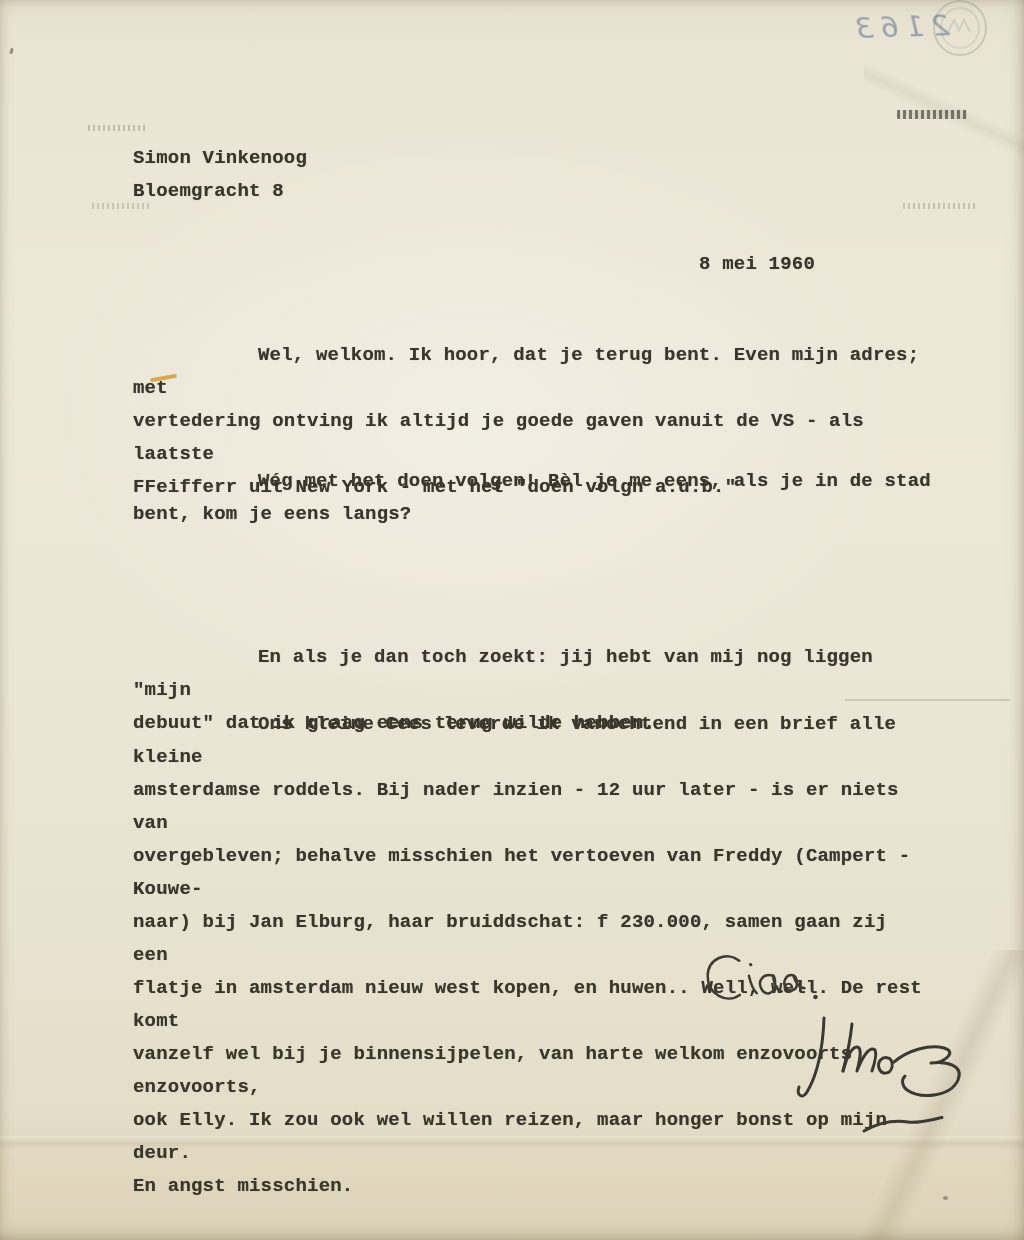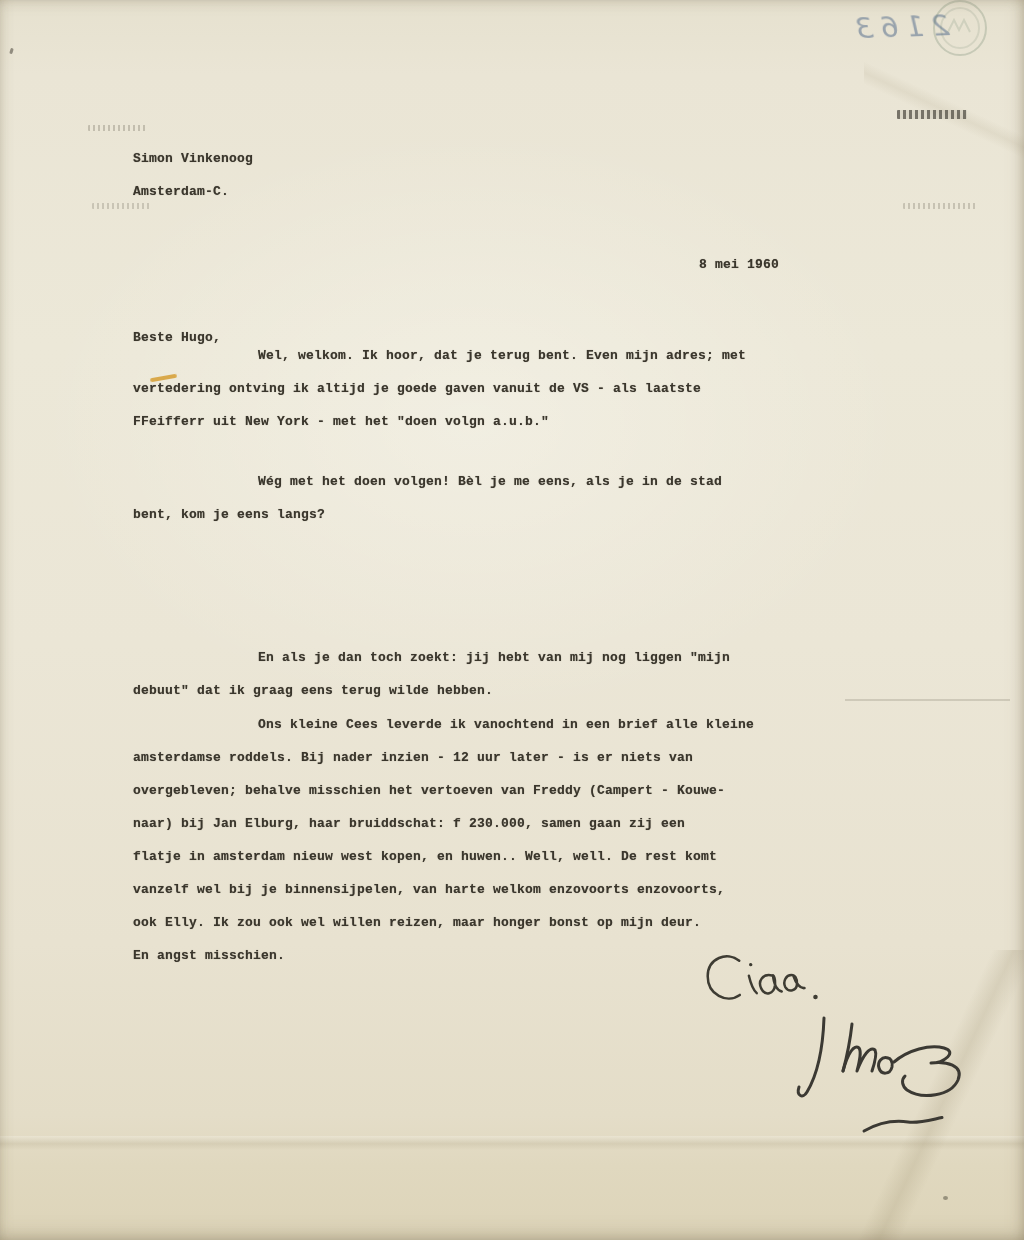--- a/index.html
+++ b/index.html
@@ -36,21 +36,21 @@
     background:linear-gradient(115deg, rgba(150,138,105,0) 44%, rgba(150,138,105,0.20) 50%, rgba(150,138,105,0) 56%);
     pointer-events:none;
   }
   .crease-tr{
     position:absolute;right:0;top:0;width:160px;height:220px;
     background:linear-gradient(25deg, rgba(150,138,105,0) 46%, rgba(150,138,105,0.12) 50%, rgba(150,138,105,0) 54%);
     pointer-events:none;
   }
 
   .typew{
-    font-size:13px;line-height:33px;font-weight:bold;
+    font-size:19px;line-height:33px;font-weight:bold;
     color:#3a362c;letter-spacing:0.2px;
     text-shadow:0 0 0.8px rgba(52,48,38,0.55);
   }
   .block{position:absolute;left:133px;width:800px;}
   .para{white-space:pre-line;text-indent:125px;}
   .flush{text-indent:0;}
 
   .date-line{position:absolute;left:671px;top:248px;margin-left:28px;}
 
   
@@ -112,26 +112,25 @@
 
   <div class="verso">2163</div>
   <svg class="stamp" viewBox="0 0 84 70" aria-hidden="true">
     <ellipse class="stamp-stroke" cx="42" cy="32" rx="26" ry="27"></ellipse>
     <ellipse class="stamp-stroke" cx="42" cy="32" rx="19" ry="20" opacity="0.6"></ellipse>
     <path class="stamp-stroke" d="M30,36 l6,-12 l5,10 l5,-10 l6,12" opacity="0.7"></path>
   </svg>
 
   <div class="block typew" style="top:142px;">
     <div>Simon Vinkenoog</div>
-    <div>Amsterdam-C.</div>
+    <div>Bloemgracht 8</div>
   </div>
 
   <div class="typew date-line">8 mei 1960</div>
 
-  <div class="block typew flush" style="top:321px;">Beste Hugo,</div>
 
   <div class="block typew para" style="top:339px;">Wel, welkom. Ik hoor, dat je terug bent. Even mijn adres; met
 vertedering ontving ik altijd je goede gaven vanuit de VS - als laatste
 FFeifferr uit New York - met het "doen volgn a.u.b."</div>
   <div class="block typew para" style="top:465px;">Wég met het doen volgen! Bèl je me eens, als je in de stad
 bent, kom je eens langs?</div>
   <div class="block typew para" style="top:641px;">En als je dan toch zoekt: jij hebt van mij nog liggen "mijn
 debuut" dat ik graag eens terug wilde hebben.</div>
   <div class="block typew para" style="top:708px;">Ons kleine Cees leverde ik vanochtend in een brief alle kleine
 amsterdamse roddels. Bij nader inzien - 12 uur later - is er niets van

